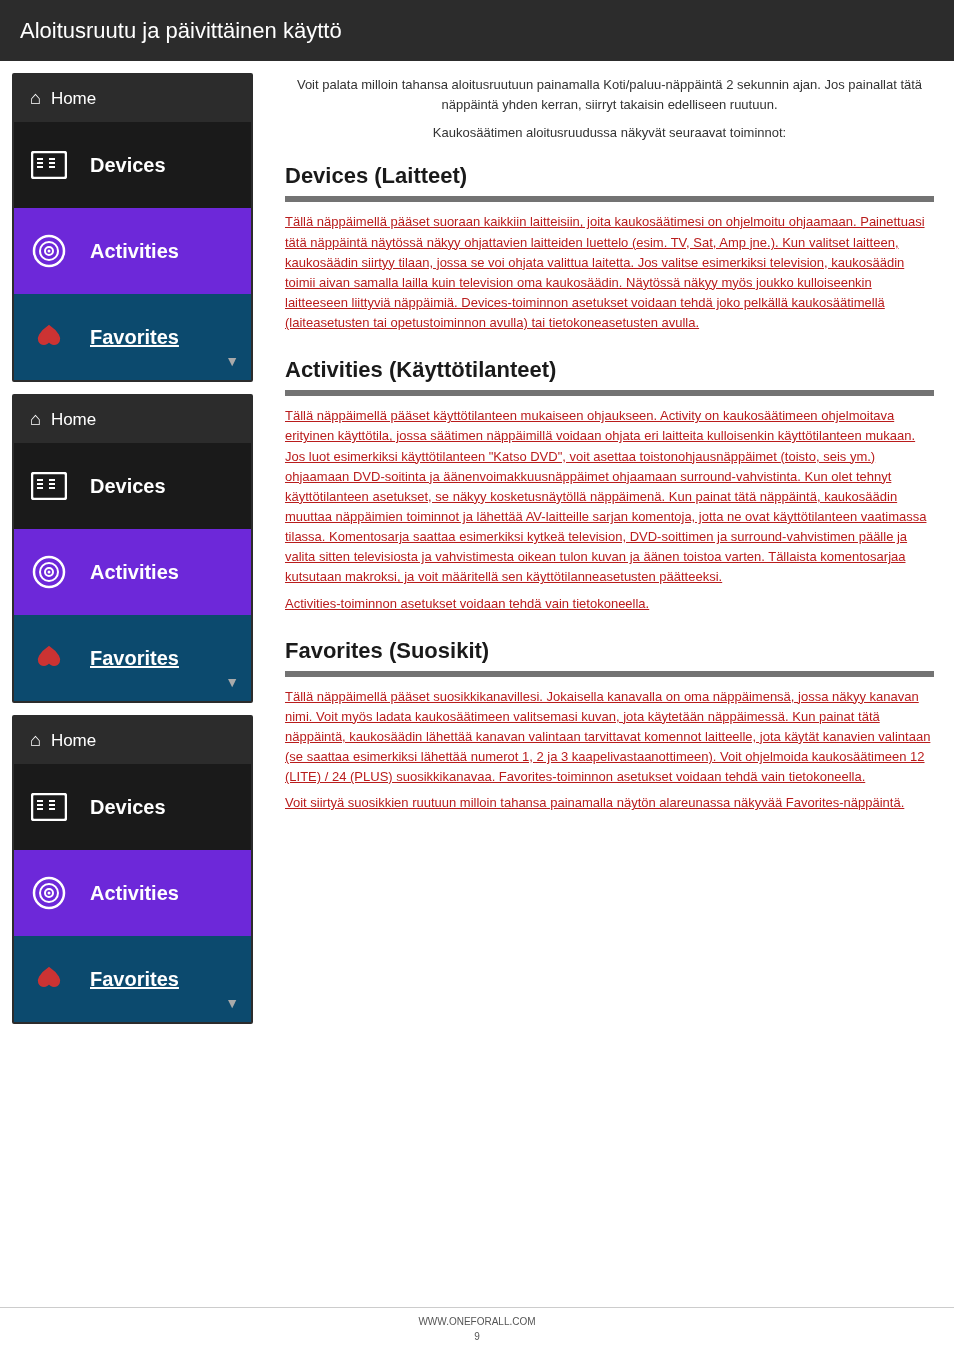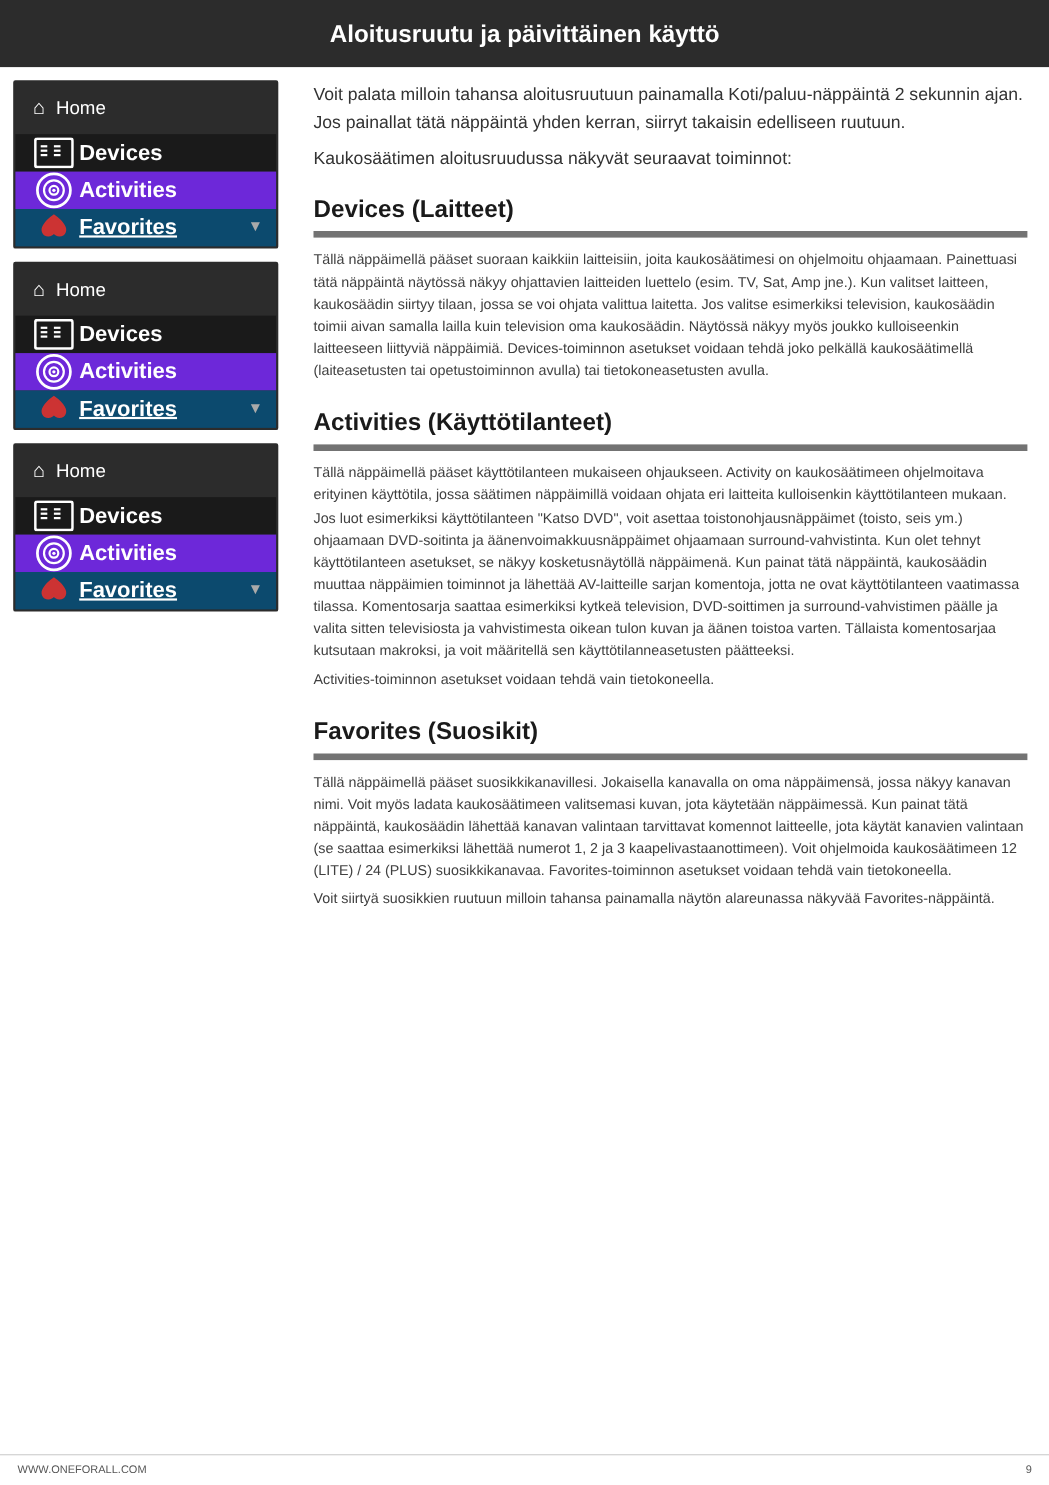--- a/index.html
+++ b/index.html
@@ -14,24 +14,23 @@
       width: 954px;
       min-height: 1350px;
       display: flex;
       flex-direction: column;
       position: relative;
     }
     
     .page-header {
       background: #2c2c2c;
       color: #fff;
-      text-align: center;
       padding: 14px 20px;
       font-size: 22px;
-      font-weight: bold;
+      font-weight: normal;
     }
     
     .main-content {
       display: flex;
       flex: 1;
     }
     
     .sidebar {
       width: 265px;
       flex-shrink: 0;
@@ -55,22 +54,22 @@
       align-items: center;
       gap: 10px;
       font-weight: 500;
     }
     .nav-home .home-icon {
       font-size: 18px;
     }
     .nav-item {
       display: flex;
       align-items: center;
-      gap: 4px;
-      padding: 2px 16px;
+      gap: 22px;
+      padding: 28px 16px;
       font-size: 20px;
       font-weight: bold;
       color: #fff;
       position: relative;
     }
     .nav-item.devices { background: #1a1a1a; }
     .nav-item.activities { background: #6d28d9; }
     .nav-item.favorites { background: #0c4a6e; text-decoration: underline; }
 
     .nav-item .item-icon {
@@ -92,53 +91,56 @@
       color: #aaa;
       font-size: 14px;
     }
     
     .content-area {
       flex: 1;
       padding: 14px 20px 14px 20px;
     }
     .intro-text {
       margin-bottom: 16px;
-      font-size: 16px;
+      font-size: 13px;
       line-height: 1.55;
       color: #333;
+      text-align: center;
     }
     .intro-text p { margin-bottom: 8px; }
 
     .section {
       margin-bottom: 20px;
     }
     .section-title {
       font-size: 22px;
       font-weight: bold;
       color: #1a1a1a;
       margin-bottom: 10px;
       padding-bottom: 4px;
       border-bottom: 6px solid #737373;
     }
     .section-body {
       font-size: 13px;
       line-height: 1.55;
-      color: #404040;
+      color: #b91c1c;
+      text-decoration: underline;
     }
     .section-body p { margin-bottom: 6px; }
 
     
     .page-footer {
       display: flex;
       justify-content: space-between;
       align-items: center;
       padding: 6px 16px;
       border-top: 1px solid #ccc;
       font-size: 10px;
       color: #555;
+      flex-direction: column;
     }
   </style>
 </head>
 <body>
 
 <div class="page">
 
   <div class="page-header">
     <span>Aloitusruutu ja päivittäinen käyttö</span>
   </div>

